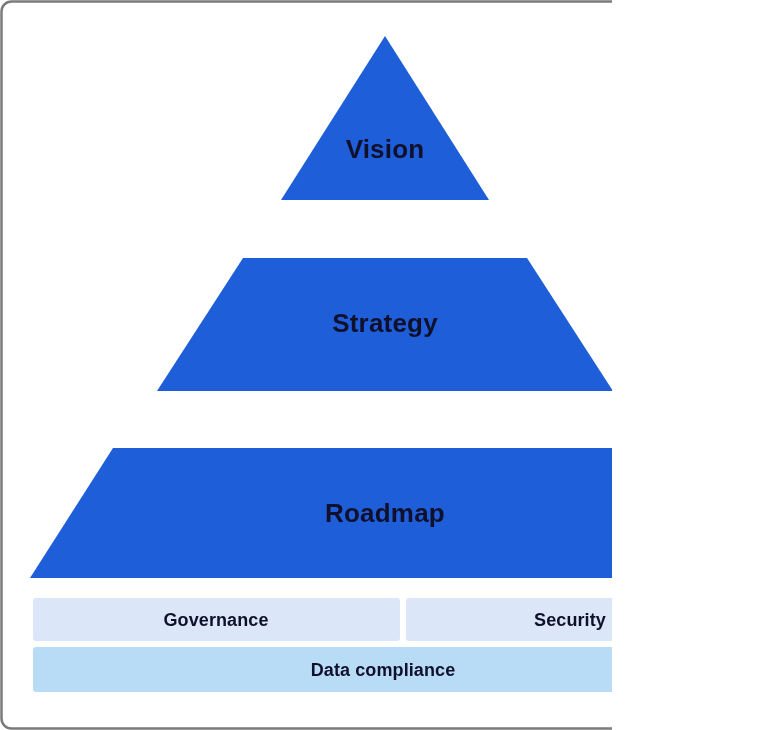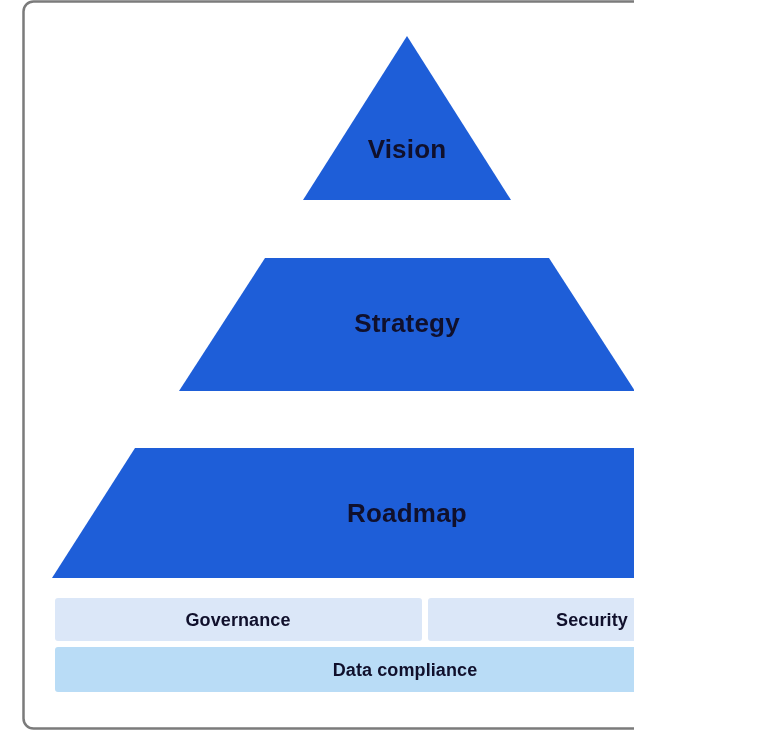--- a/index.html
+++ b/index.html
@@ -8,21 +8,20 @@
     background: #ffffff;
     font-family: "Liberation Sans", sans-serif;
   }
   .frame {
     position: relative;
     width: 612px;
     height: 730px;
     box-sizing: border-box;
     background: #ffffff;
     overflow: hidden;
-    margin-left: 22px;
   }
   .diagram-svg {
     display: block;
     width: 768px;
     height: 730px;
   }
   .pyramid-label {
     font-family: "Liberation Sans", sans-serif;
     font-weight: bold;
     font-size: 26px;

